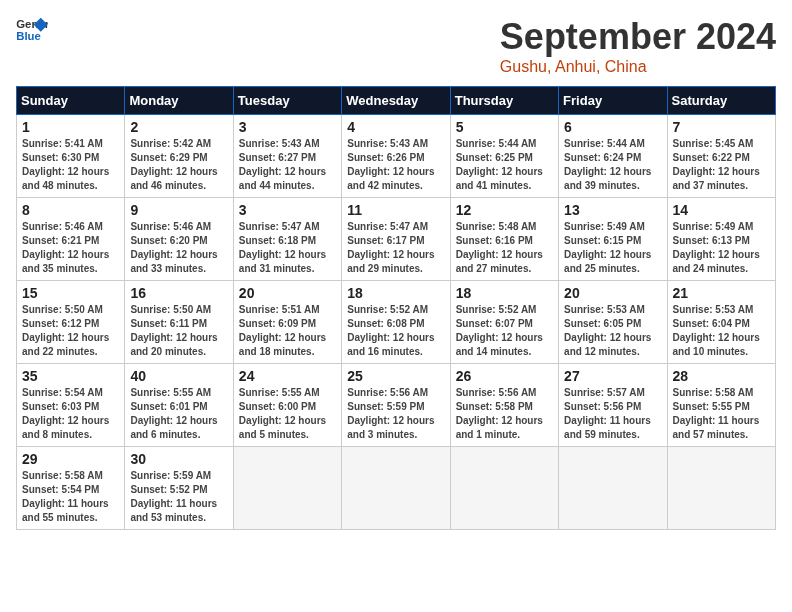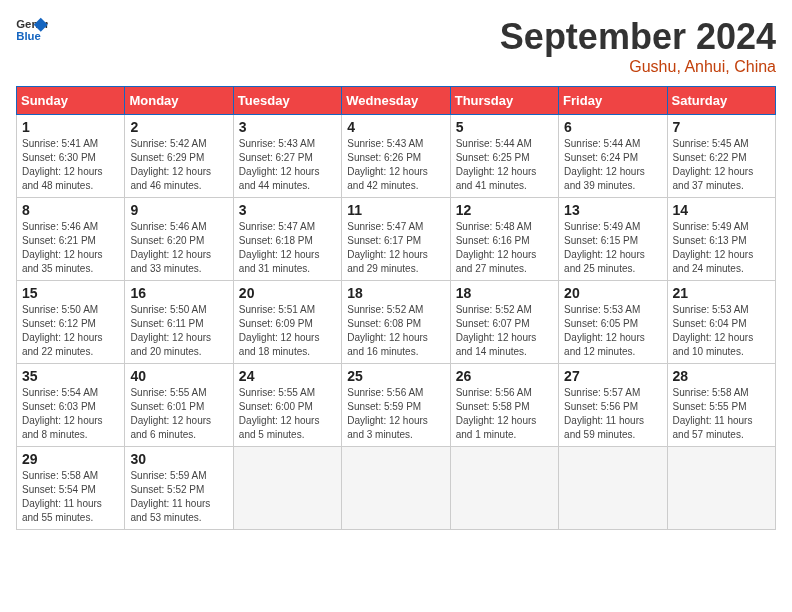--- a/index.html
+++ b/index.html
@@ -19,38 +19,37 @@
     .logo {
       display: flex;
       align-items: center;
       gap: 4px;
     }
     .logo-icon {
       width: 32px;
       height: 28px;
     }
     .title-block {
-      text-align: right;
     }
     .month-title {
       font-size: 36px;
       font-weight: bold;
       color: #333;
     }
     .subtitle {
       font-size: 16px;
       color: #c2410c;
     }
     table {
       width: 100%;
       border-collapse: collapse;
       table-layout: fixed;
     }
     th {
-      background: #ef4444;
+      background: #0f172a;
       color: #fff;
       font-size: 13px;
       font-weight: bold;
       padding: 6px 4px;
       text-align: left;
       border: 1px solid #1565c0;
     }
     td {
       border: 1px solid #ccc;
       vertical-align: top;
@@ -67,20 +66,21 @@
       font-size: 14px;
       font-weight: bold;
       color: #222;
       display: block;
       margin-bottom: 2px;
     }
     .day-info {
       font-size: 10px;
       color: #444;
       line-height: 1.4;
+      font-weight: bold;
     }
   </style>
 </head>
 <body>
 
 <div class="header">
   <div class="logo">
     <svg class="logo-icon" viewBox="0 0 36 32">
       <text x="0" y="14" font-size="13" font-weight="bold" fill="#333">General</text>
       <text x="0" y="27" font-size="13" font-weight="bold" fill="#1565c0">Blue</text>

